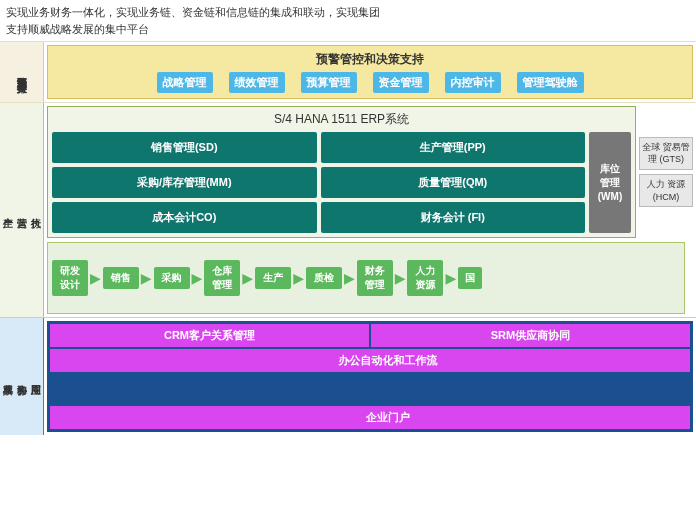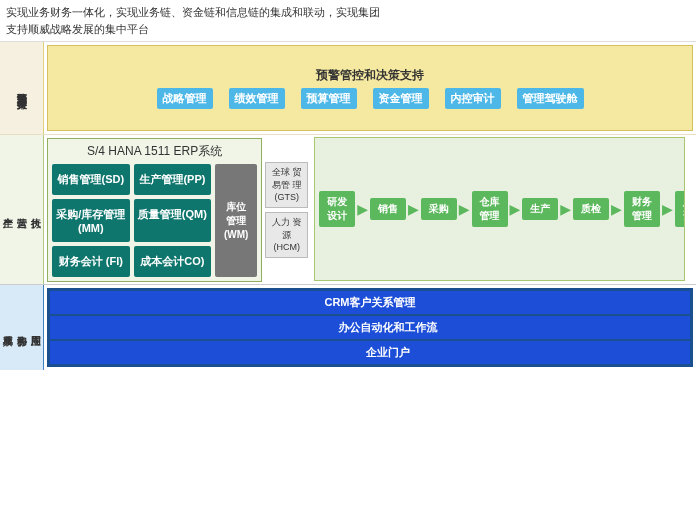--- a/index.html
+++ b/index.html
@@ -89,21 +89,21 @@
       min-width: 36px;
     }
 
     .process-arrow {
       color: #5cb85c;
       font-size: 14px;
       flex-shrink: 0;
     }
 
     .shared-cell {
-      background: #1d4ed8;
+      background: #d946ef;
       color: #fff;
       padding: 4px 8px;
       text-align: center;
       font-size: 11px;
       font-weight: bold;
     }
 
     .shared-cell.full { flex: 1; padding-left: 44px; }
     .shared-cell.half { flex: 1; }
 
@@ -143,63 +143,63 @@
     </div>
 
     <div style="display:flex; flex-direction:row; border-bottom: 1px solid #e8e0c0;">
 
       <div class="label-cell" style="background:#f5f0e0; border-color:#e0d080; width:44px; font-size:10px; line-height:1.4; padding:4px 2px;">
         <span style="writing-mode:vertical-lr; text-orientation:mixed;">预警管
 控和决
 策支持</span>
       </div>
 
-      <div style="flex:1; background:#f5e8a0; border: 1px solid #d4c060; margin: 3px; padding: 21px;">
+      <div style="flex:1; background:#f5e8a0; border: 1px solid #d4c060; margin: 3px; padding: 5px;">
         <div class="warning-title">预警管控和决策支持</div>
         <div class="warning-modules">
           <div class="warning-module">战略管理</div>
           <div class="warning-module">绩效管理</div>
           <div class="warning-module">预算管理</div>
           <div class="warning-module">资金管理</div>
           <div class="warning-module">内控审计</div>
           <div class="warning-module">管理驾驶舱</div>
         </div>
       </div>
     </div>
 
     <div style="display:flex; flex-direction:row; border-bottom: 1px solid #ccc;">
 
       <div class="label-cell" style="background:#f0f5e8; border-color:#b0c880; width:44px; font-size:10px; line-height:1.4; padding:4px 2px;">
         <span style="writing-mode:vertical-lr; text-orientation:mixed;">生产<br>运营<br>执行</span>
       </div>
 
-      <div style="flex:1; display:flex; flex-direction:row;">
+      <div style="flex:1; display:flex; flex-direction:column;">
 
         <div style="display:flex; flex-direction:row; margin:3px 3px 2px 3px;">
 
           <div style="flex:1; background:#f0f5e8; border:1px solid #90b060; padding:4px;">
             <div class="erp-title">S/4 HANA 1511 ERP系统</div>
             <div style="display:flex; gap:4px;">
 
               <div style="flex:1; display:grid; grid-template-columns:1fr 1fr; gap:4px;">
                 <div class="erp-module">销售管理(SD)</div>
                 <div class="erp-module">生产管理(PP)</div>
                 <div class="erp-module">采购/库存管理(MM)</div>
                 <div class="erp-module">质量管理(QM)</div>
+                <div class="erp-module">成本会计CO)</div>
                 <div class="erp-module">财务会计 (FI)</div>
-                <div class="erp-module">成本会计CO)</div>
               </div>
 
               <div style="width:42px; background:#777; color:#fff; font-size:10px; font-weight:bold; text-align:center; padding:6px 3px; border-radius:2px; display:flex; align-items:center; justify-content:center; line-height:1.4;">
                 <span>库位<br>管理<br>(WM)</span>
               </div>
             </div>
           </div>
 
-          <div style="display:flex; flex-direction:column; gap:4px; width:43px; margin-left:3px; justify-content:center;">
+          <div style="display:flex; flex-direction:column; gap:4px; width:54px; margin-left:3px; justify-content:center;">
             <div class="right-mod">
               <span>全球
 贸易管
 理
 (GTS)</span>
             </div>
             <div class="right-mod">
               <span>人力
 资源
 (HCM)</span>
@@ -233,26 +233,27 @@
     <div style="display:flex; flex-direction:row;">
 
       <div class="label-cell" style="background:#d8eaf8; border-color:#4080c0; width:44px; font-size:10px; line-height:1.4; padding:4px 2px;">
         <span style="writing-mode:vertical-lr; text-orientation:mixed;">共享服<br>务和协<br>同应用</span>
       </div>
 
       <div style="flex:1; display:flex; flex-direction:column; gap:2px; background:#1a5090; padding:3px; margin:3px;">
 
         <div style="display:flex; gap:2px;">
           <div class="shared-cell half">CRM客户关系管理</div>
+          <div class="shared-cell half">SRM供应商协同</div>
         </div>
 
         <div style="display:flex;">
           <div class="shared-cell full">办公自动化和工作流</div>
         </div>
 
-        <div style="display:flex;">
+        <div style="display:flex;margin-top:32px;">
           <div class="shared-cell full">企业门户</div>
         </div>
       </div>
     </div>
 
   </div>
 </div>
 
 </body></html>

